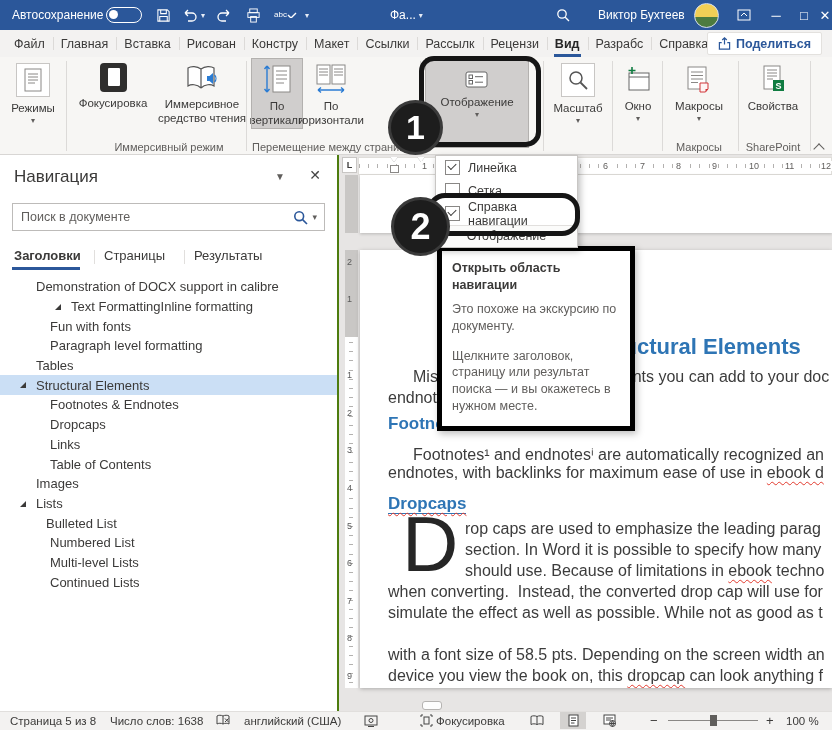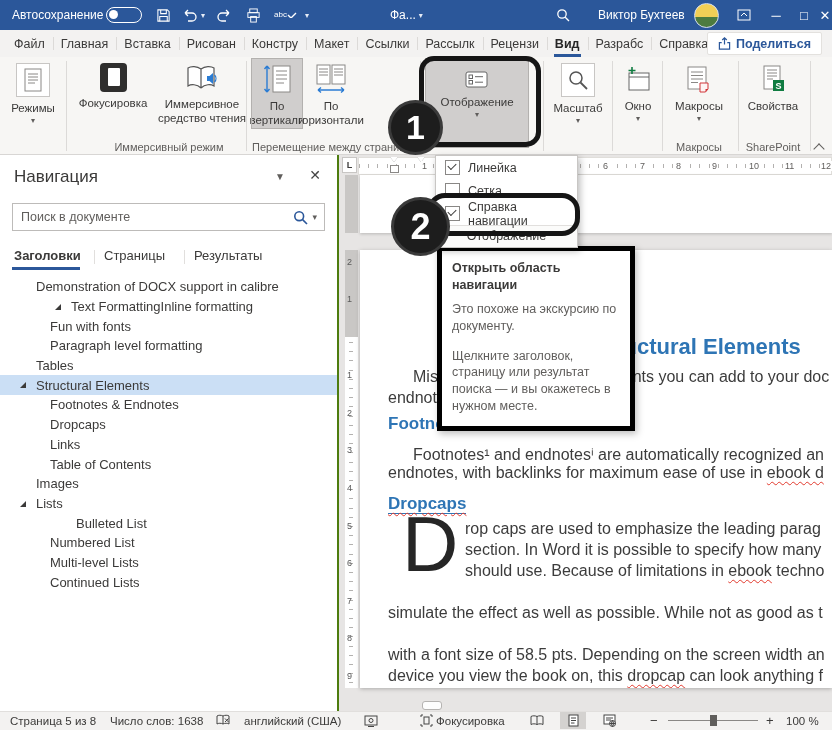--- a/index.html
+++ b/index.html
@@ -379,21 +379,21 @@
       <div class="titem" style="padding-left: 50px;">
         <span>Table of Contents</span>
       </div>
       <div class="titem" style="padding-left: 36px;">
         <span>Images</span>
       </div>
       <div class="titem" style="padding-left: 36px;">
         <span class="tri"></span>
         <span>Lists</span>
       </div>
-      <div class="titem" style="padding-left: 76px;">
+      <div class="titem" style="padding-left: 46px;">
         <span>Bulleted List</span>
       </div>
       <div class="titem" style="padding-left: 50px;">
         <span>Numbered List</span>
       </div>
       <div class="titem" style="padding-left: 50px;">
         <span>Multi-level Lists</span>
       </div>
       <div class="titem" style="padding-left: 50px;">
         <span>Continued Lists</span>
@@ -441,20 +441,21 @@
   <div class="ln h1" style="left: 233px; top: 84px;"><span>Structural Elements</span></div>
       <div class="ln body" style="left: 53px; top: 118px;"><span>Miscellaneous structural elements you can add to your doc</span></div>
       <div class="ln body" style="left: 28px; top: 139px;"><span>endnotes, </span><span class="sq">dropcaps</span><span> and the like.</span></div>
       <div class="ln h2" style="left: 28px; top: 164px;"><span>Footnotes &amp; Endnotes</span></div>
       <div class="ln body" style="left: 53px; top: 193px;"><span>Footnotes¹ and endnotesⁱ are automatically recognized an</span></div>
       <div class="ln body" style="left: 28px; top: 214px;"><span>endnotes, with backlinks for maximum ease of use in </span><span class="sq">ebook d</span></div>
       <div class="ln h2 h2u" style="left: 28px; top: 244px;"><span class="sq">Dropcaps</span></div>
       <div class="ln body" style="left: 105px; top: 270px;"><span>rop caps are used to emphasize the leading parag</span></div>
       <div class="ln body" style="left: 105px; top: 291px;"><span>section. In Word it is possible to specify how many</span></div>
       <div class="ln body" style="left: 105px; top: 312px;"><span>should use. Because of limitations in </span><span class="sq">ebook</span><span> techno</span></div>
+      <div class="ln body" style="left: 28px; top: 333px;"><span>when converting.  Instead, the converted drop cap will use for</span></div>
       <div class="ln body" style="left: 28px; top: 354px;"><span>simulate the effect as well as possible. While not as good as t</span></div>
       <div class="ln body" style="left: 28px; top: 396px;"><span>with a font size of 58.5 pts. Depending on the screen width an</span></div>
       <div class="ln body" style="left: 28px; top: 417px;"><span>device you view the book on, this </span><span class="sq">dropcap</span><span> can look anything f</span></div>
     </div>
   <div class="hscroll-thumb"></div>
 </div>
 
 <div class="statusbar">
   <div class="sb" style="left:10px">Страница 5 из 8</div>
   <div class="sb" style="left:110px">Число слов: 1638</div>

